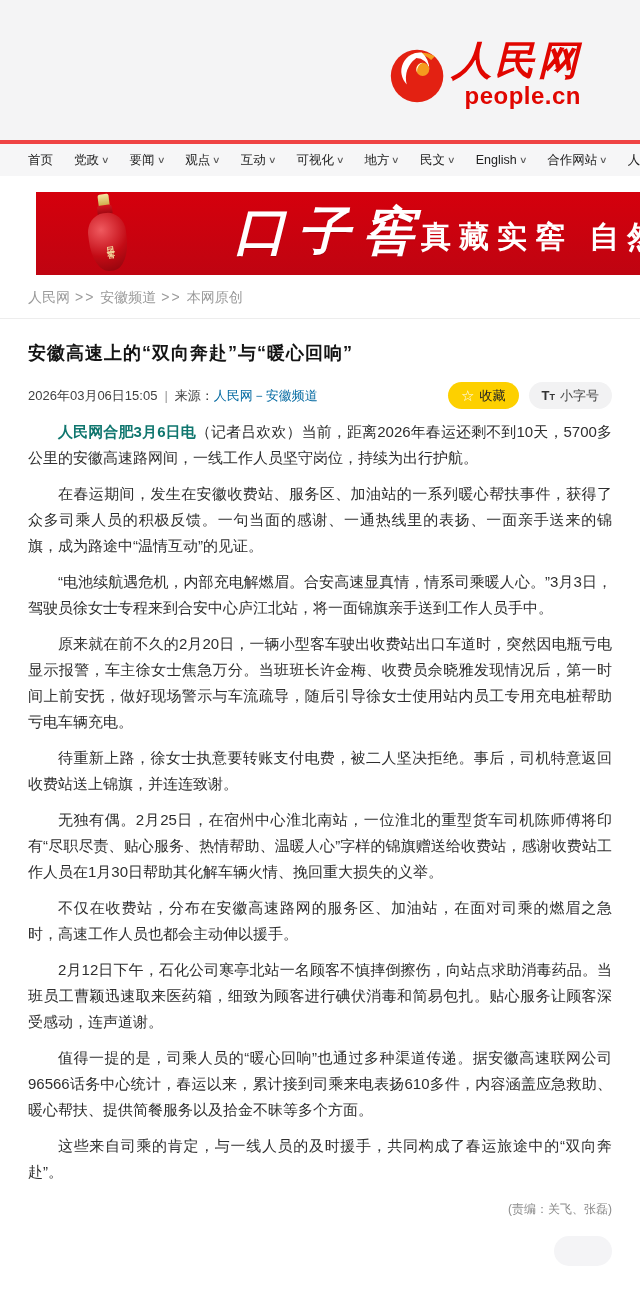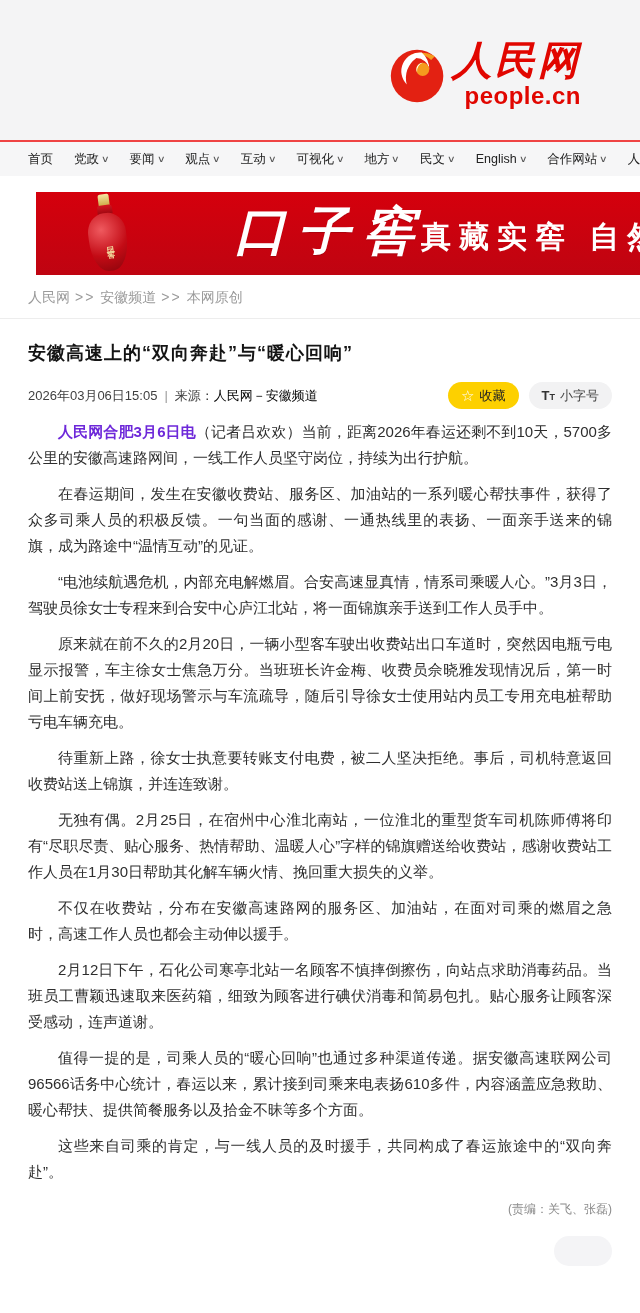--- a/index.html
+++ b/index.html
@@ -8,21 +8,21 @@
   .page { width: 640px; height: 1313px; overflow: hidden; background: #fff; position: relative; }
 
   
   .header { height: 140px; background: #f4f4f5; position: relative; }
   .logo { position: absolute; left: 388px; top: 40px; display: flex; align-items: center; gap: 4px; }
   .logo-text { display: flex; flex-direction: column; align-items: flex-end; }
   .logo-cn { color: #e10600; font-size: 40px; font-weight: bold; font-style: italic; letter-spacing: 3px; line-height: 1; }
   .logo-en { color: #e10600; font-size: 24px; font-weight: bold; letter-spacing: 0.5px; margin-top: 2px; }
 
   
-  .nav { height: 36px; border-top: 2px solid #ef4444; background: #f6f6f7; display: flex; align-items: center; padding-left: 28px; gap: 21px; font-size: 12.5px; color: #222; white-space: nowrap; overflow: hidden; }
+  .nav { height: 36px; border-top: 4px solid #ef4444; background: #f6f6f7; display: flex; align-items: center; padding-left: 28px; gap: 21px; font-size: 12.5px; color: #222; white-space: nowrap; overflow: hidden; }
   .nav-item { display: flex; align-items: center; gap: 3px; color: #222; text-decoration: none; cursor: pointer; }
   .chev { font-size: 9px; color: #555; font-style: normal; transform: scaleX(1.3); }
 
   
   .banner { margin: 16px 0 0 36px; height: 83px; background: linear-gradient(180deg, #d5000c, #bf0411); position: relative; overflow: hidden; }
   .bottle { position: absolute; left: 52px; top: 2px; transform: rotate(-7deg); }
   .bottle-cap { width: 11px; height: 13px; margin: 0 auto; background: linear-gradient(#f6e6a2, #c9a23b); border-radius: 2px; }
   .bottle-neck { width: 15px; height: 9px; margin: -2px auto 0; background: linear-gradient(#d41520, #9d0710); border-radius: 3px 3px 0 0; }
   .bottle-body { width: 38px; height: 58px; margin-top: -1px; background: radial-gradient(circle at 35% 28%, #ef5a5f, #c30b15 55%, #8f050c 95%); border-radius: 46% 46% 44% 44% / 34% 34% 56% 56%; display: flex; align-items: center; justify-content: center; }
   .bottle-label { writing-mode: vertical-rl; color: #f3dfa0; font-size: 8px; font-weight: bold; letter-spacing: 1px; opacity: .95; }
@@ -31,33 +31,33 @@
 
   
   .breadcrumb { padding: 14px 28px 11px; font-size: 14px; color: #9a9a9a; border-bottom: 1px solid #ededed; }
   .breadcrumb a { color: #9a9a9a; text-decoration: none; cursor: pointer; }
   .bc-sep { margin: 0 5px; letter-spacing: 2px; }
 
   
   .article { padding: 0 28px; }
   .title { font-size: 18px; font-weight: 700; color: #141414; margin-top: 22px; letter-spacing: 1px; }
   .meta { display: flex; justify-content: space-between; align-items: center; margin-top: 17px; font-size: 13px; color: #3f3f3f; }
-  .meta-left a { color: #000000; text-decoration: none; }
+  .meta-left a { color: #0369a1; text-decoration: none; }
   .meta-sep { margin: 0 7px; color: #999; }
   .pills { display: flex; gap: 10px; }
   .pill { border: none; border-radius: 15px; height: 27px; padding: 0 13px; font-size: 13px; display: flex; align-items: center; gap: 5px; cursor: pointer; font-family: inherit; }
   .pill-collect { background: #fdd000; color: #222; font-weight: 500; }
   .star { color: #fff; font-size: 15px; line-height: 1; }
   .pill-font { background: #f2f2f3; color: #444; }
   .tt { display: flex; align-items: flex-end; line-height: 1; font-weight: bold; color: #333; }
   .tt .t1 { font-size: 13px; } .tt .t2 { font-size: 9px; }
 
   .body-text { margin-top: 8px; }
   .para { font-size: 15px; line-height: 26px; color: #2e2e2e; text-indent: 2em; margin: 10px 0; text-align: justify; }
-  .para strong { font-weight: bold; color: #6d28d9; }
+  .para strong { font-weight: bold; color: #0f766e; }
 
   .editor { text-align: right; font-size: 12px; color: #8c8c8c; margin-top: 16px; }
   .share-row { display: flex; justify-content: flex-end; align-items: center; gap: 10px; margin-top: 18px; font-size: 14px; color: #555; }
   .share-pill { background: #f4f4f6; border-radius: 16px; height: 30px; width: 58px; display: flex; align-items: center; justify-content: center; cursor: pointer; border: none; }
 </style>
 </head>
 <body>
 
 <div class="page">
 

